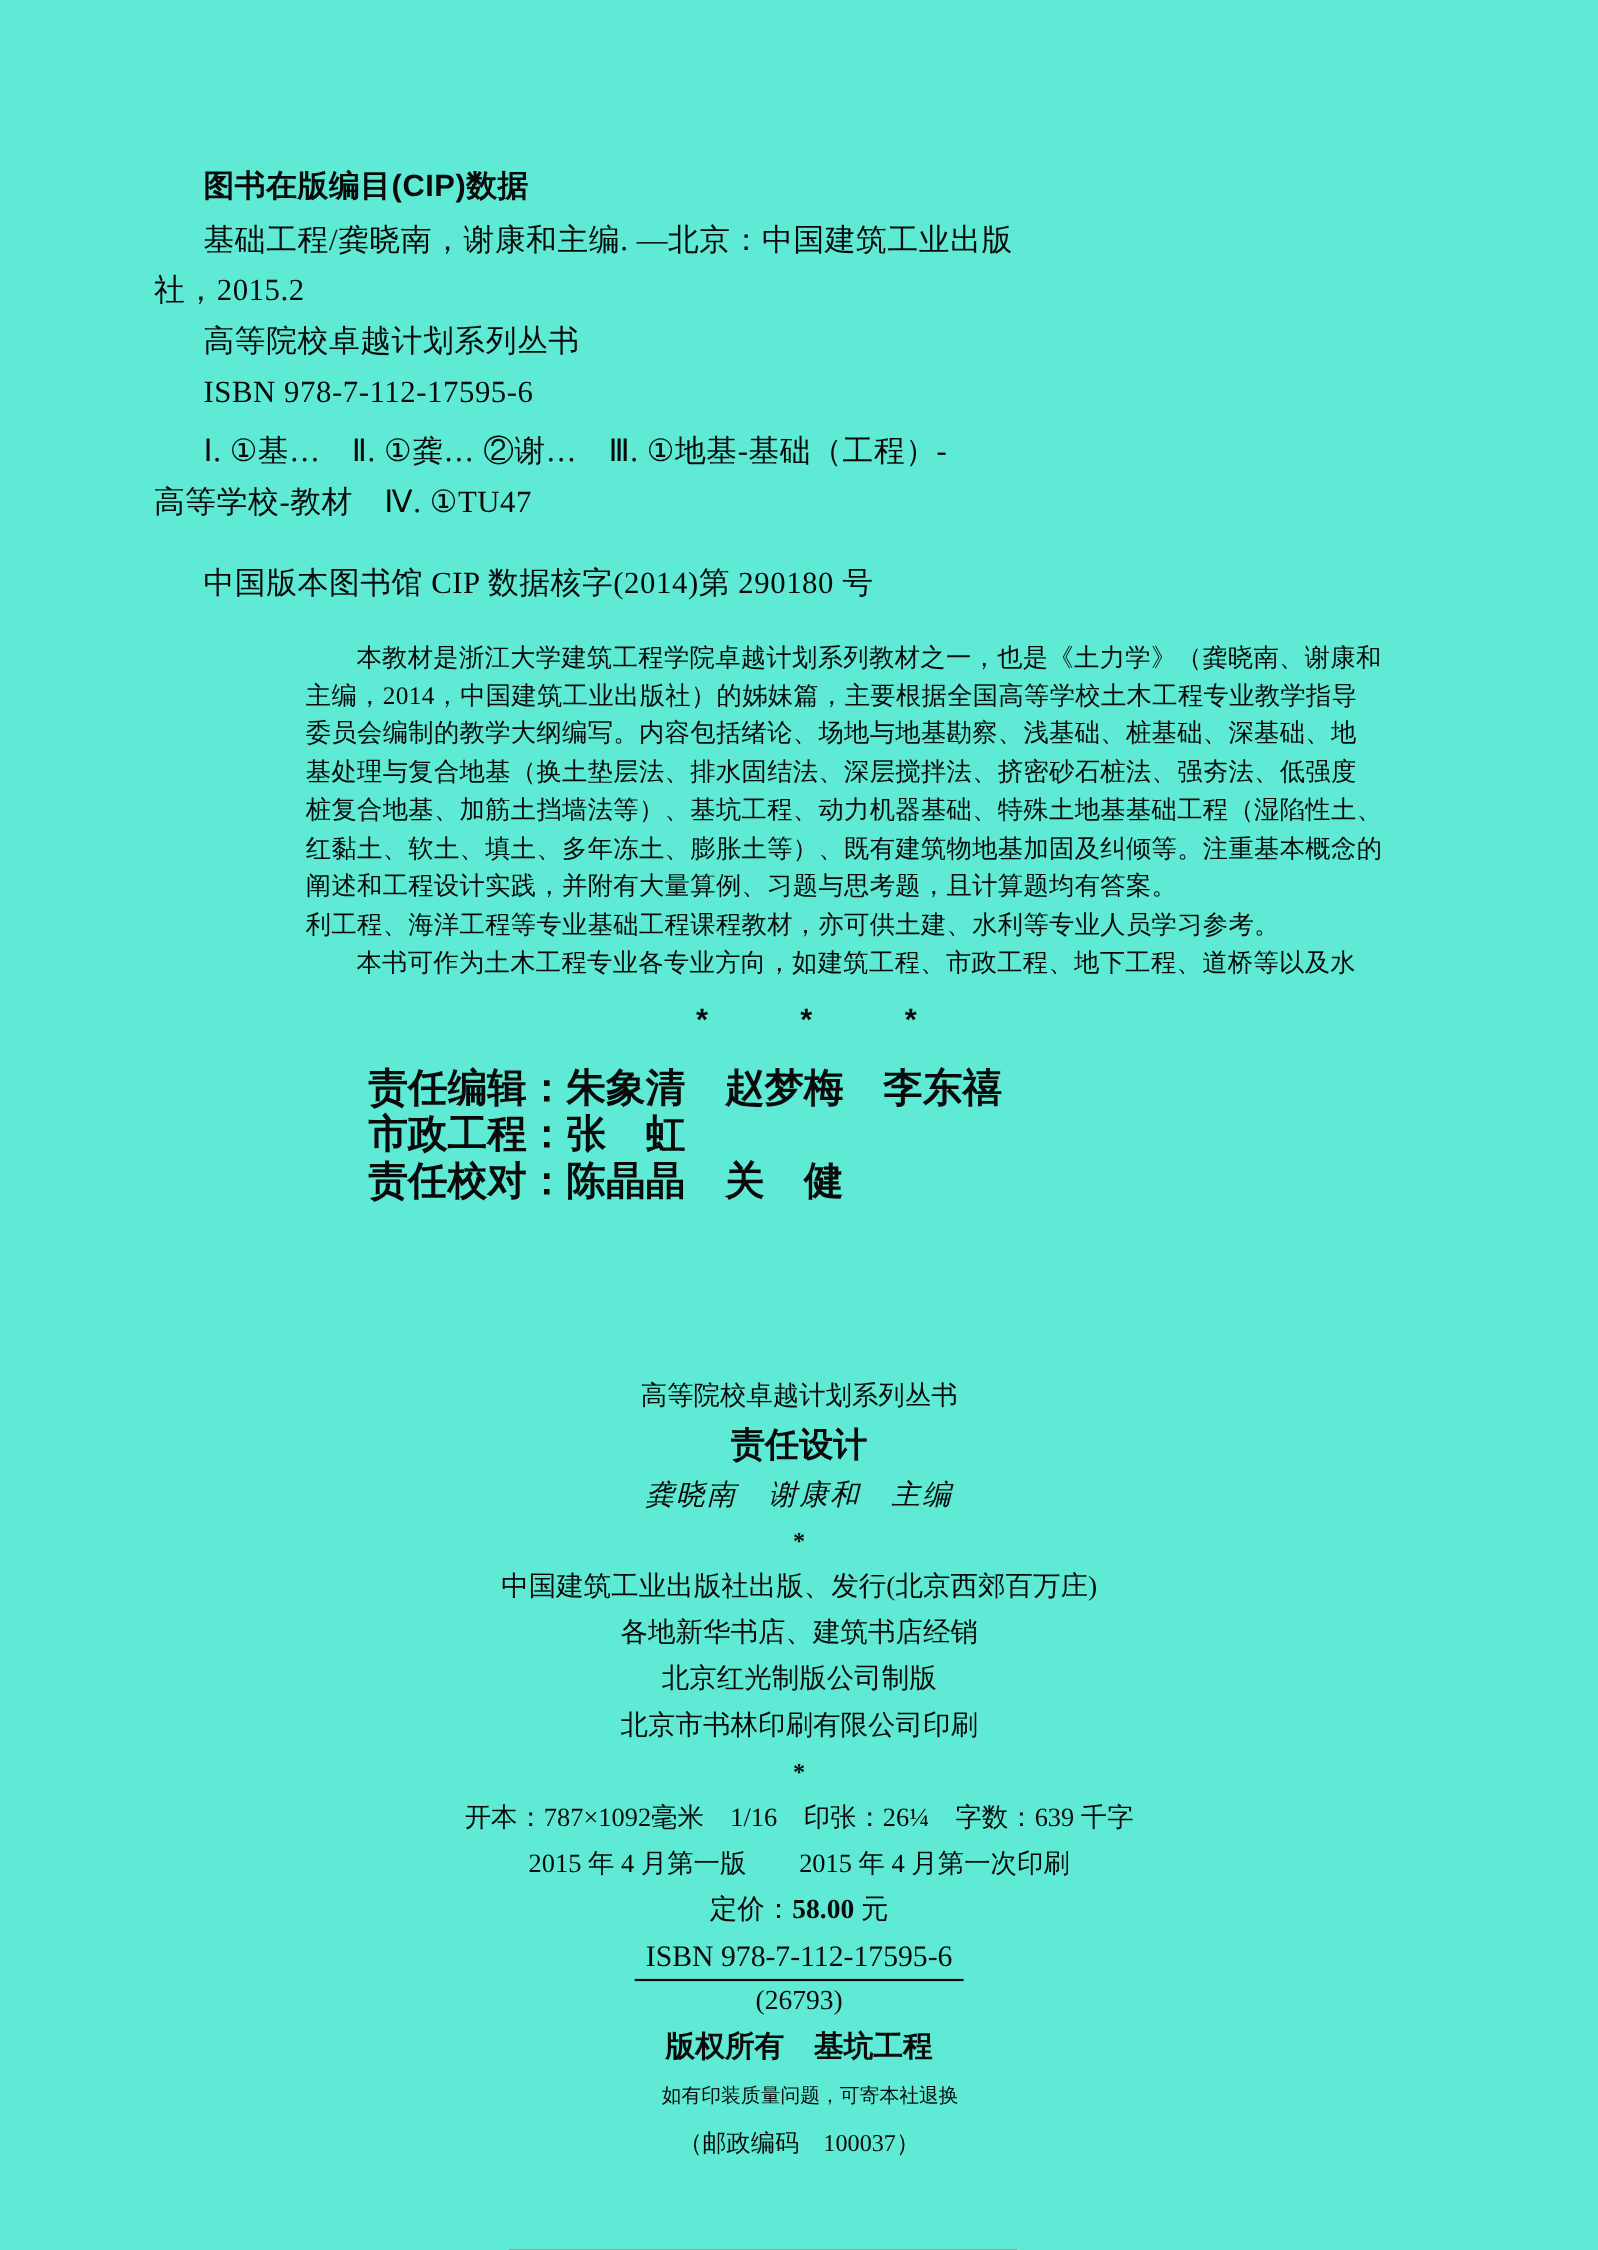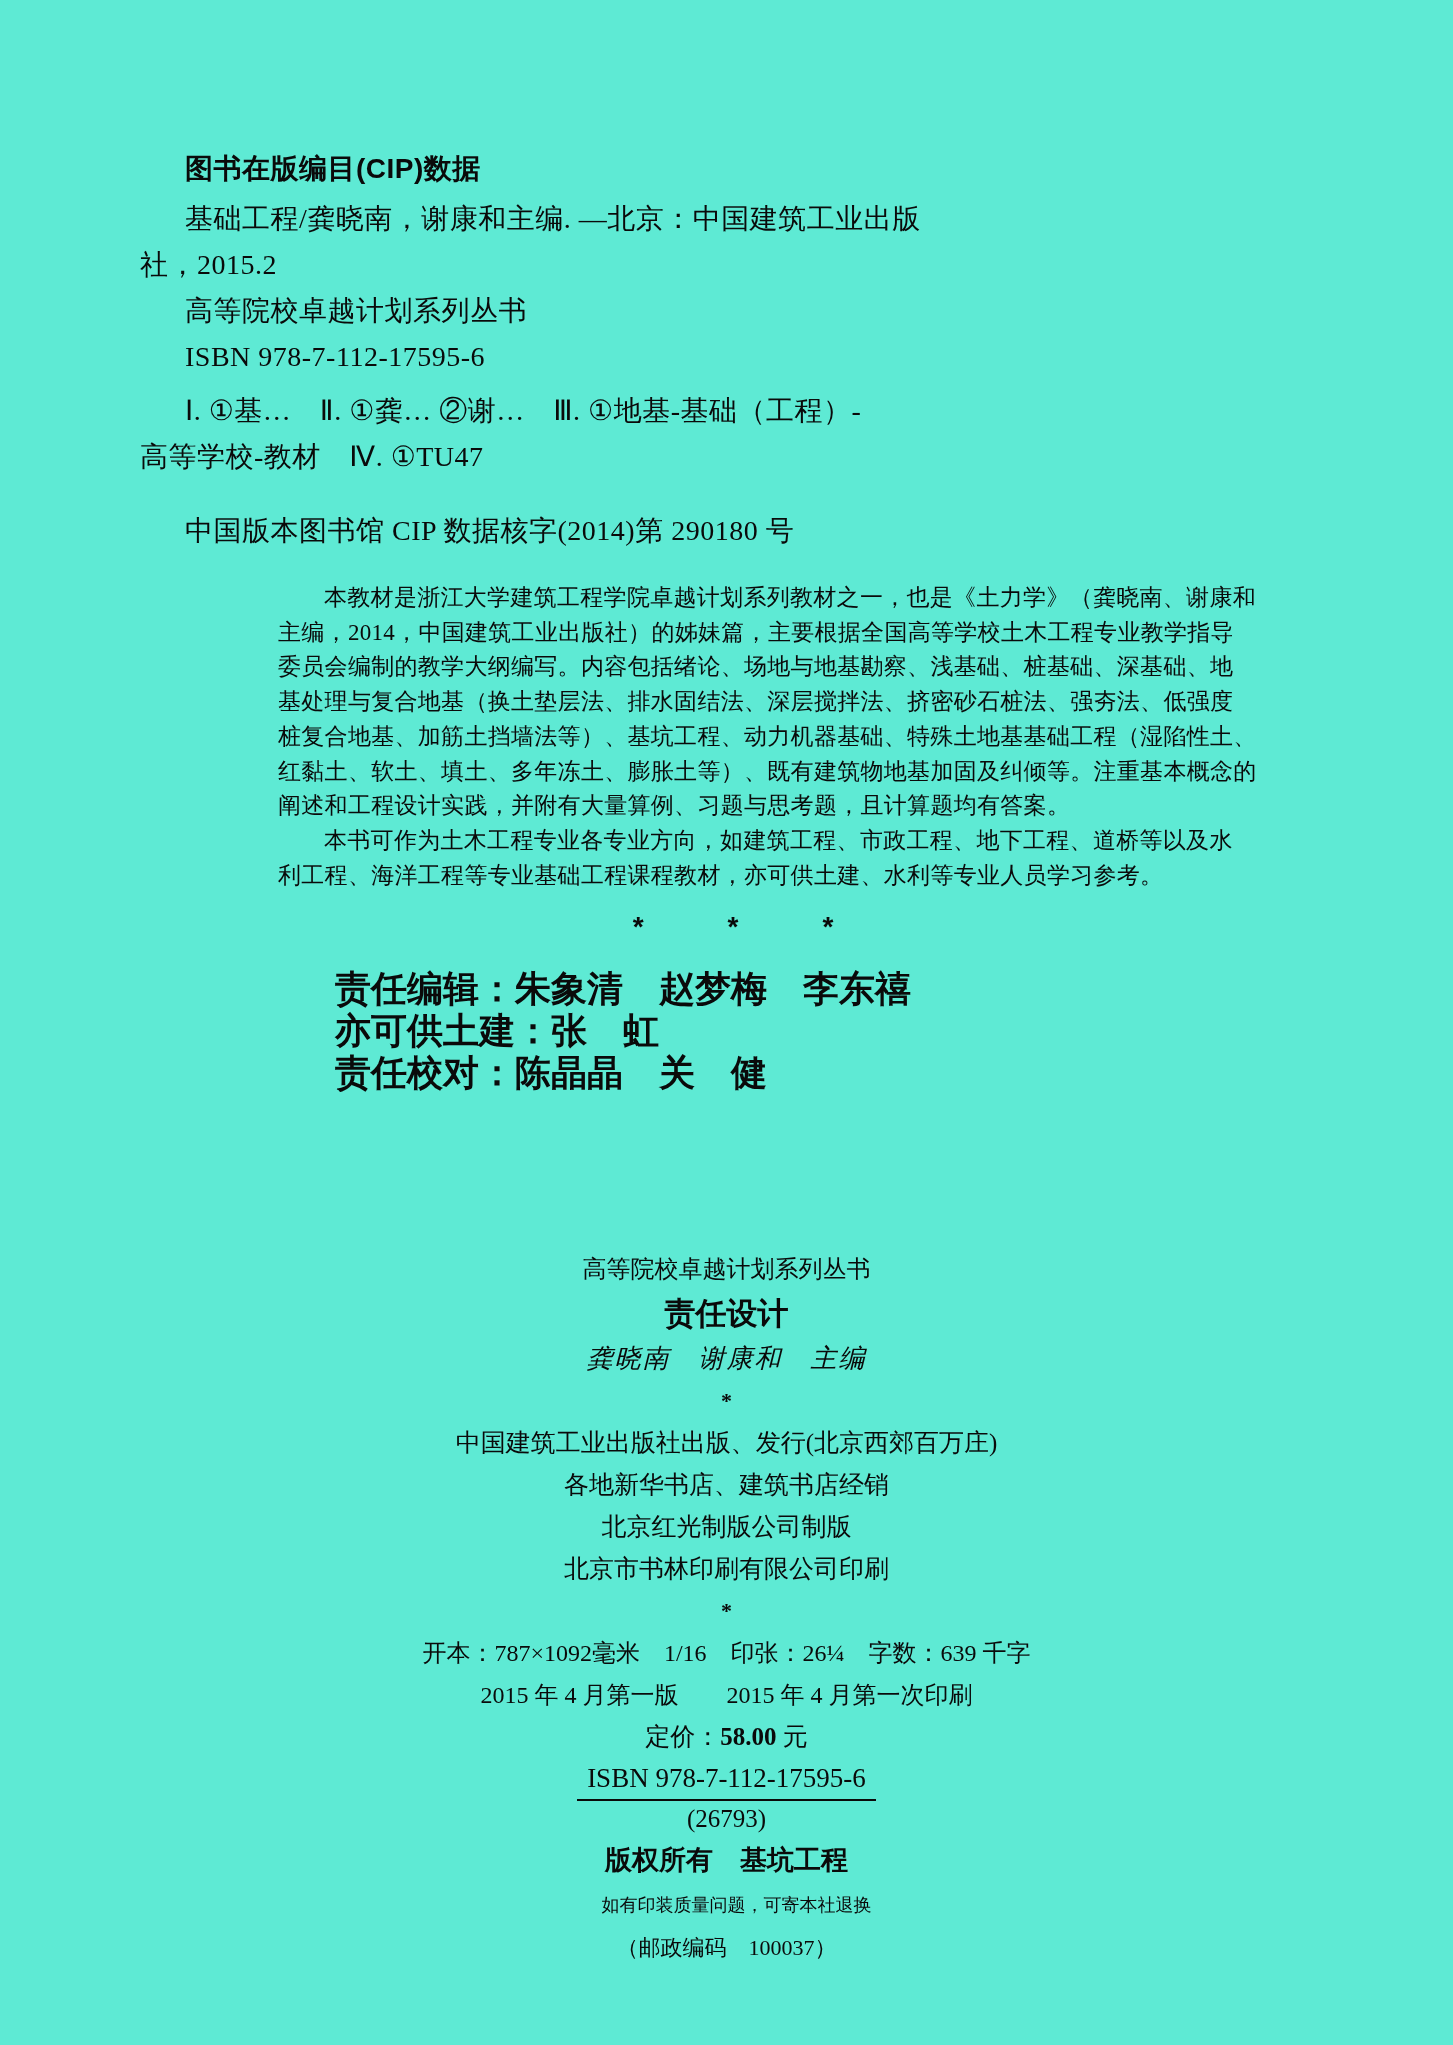--- a/index.html
+++ b/index.html
@@ -105,29 +105,29 @@
   </div>
 
   <div class="summary">
     <div class="sum-line sum-indent">本教材是浙江大学建筑工程学院卓越计划系列教材之一，也是《土力学》（龚晓南、谢康和</div>
     <div class="sum-line">主编，2014，中国建筑工业出版社）的姊妹篇，主要根据全国高等学校土木工程专业教学指导</div>
     <div class="sum-line">委员会编制的教学大纲编写。内容包括绪论、场地与地基勘察、浅基础、桩基础、深基础、地</div>
     <div class="sum-line">基处理与复合地基（换土垫层法、排水固结法、深层搅拌法、挤密砂石桩法、强夯法、低强度</div>
     <div class="sum-line">桩复合地基、加筋土挡墙法等）、基坑工程、动力机器基础、特殊土地基基础工程（湿陷性土、</div>
     <div class="sum-line">红黏土、软土、填土、多年冻土、膨胀土等）、既有建筑物地基加固及纠倾等。注重基本概念的</div>
     <div class="sum-line">阐述和工程设计实践，并附有大量算例、习题与思考题，且计算题均有答案。</div>
+    <div class="sum-line">利工程、海洋工程等专业基础工程课程教材，亦可供土建、水利等专业人员学习参考。</div>
     <div class="sum-line sum-indent">本书可作为土木工程专业各专业方向，如建筑工程、市政工程、地下工程、道桥等以及水</div>
-    <div class="sum-line">利工程、海洋工程等专业基础工程课程教材，亦可供土建、水利等专业人员学习参考。</div>
   </div>
 
   <div class="stars-row">*　　　*　　　*</div>
 
   <div class="staff">
     <div class="staff-row"><span>责任编辑：</span><span>朱象清　赵梦梅　李东禧</span></div>
-    <div class="staff-row"><span>亦可供土建：</span><span>张　虹</span></div>
+    <div class="staff-row"><span>市政工程：</span><span>张　虹</span></div>
     <div class="staff-row"><span>责任校对：</span><span>陈晶晶　关　健</span></div>
   </div>
 
   <div class="colophon">
     <div class="col-line col-series">高等院校卓越计划系列丛书</div>
     <div class="col-line col-title">责任设计</div>
     <div class="col-line col-authors">龚晓南　谢康和　主编</div>
     <div class="col-line col-star">*</div>
     <div class="col-line">中国建筑工业出版社出版、发行(北京西郊百万庄)</div>
     <div class="col-line">各地新华书店、建筑书店经销</div>

